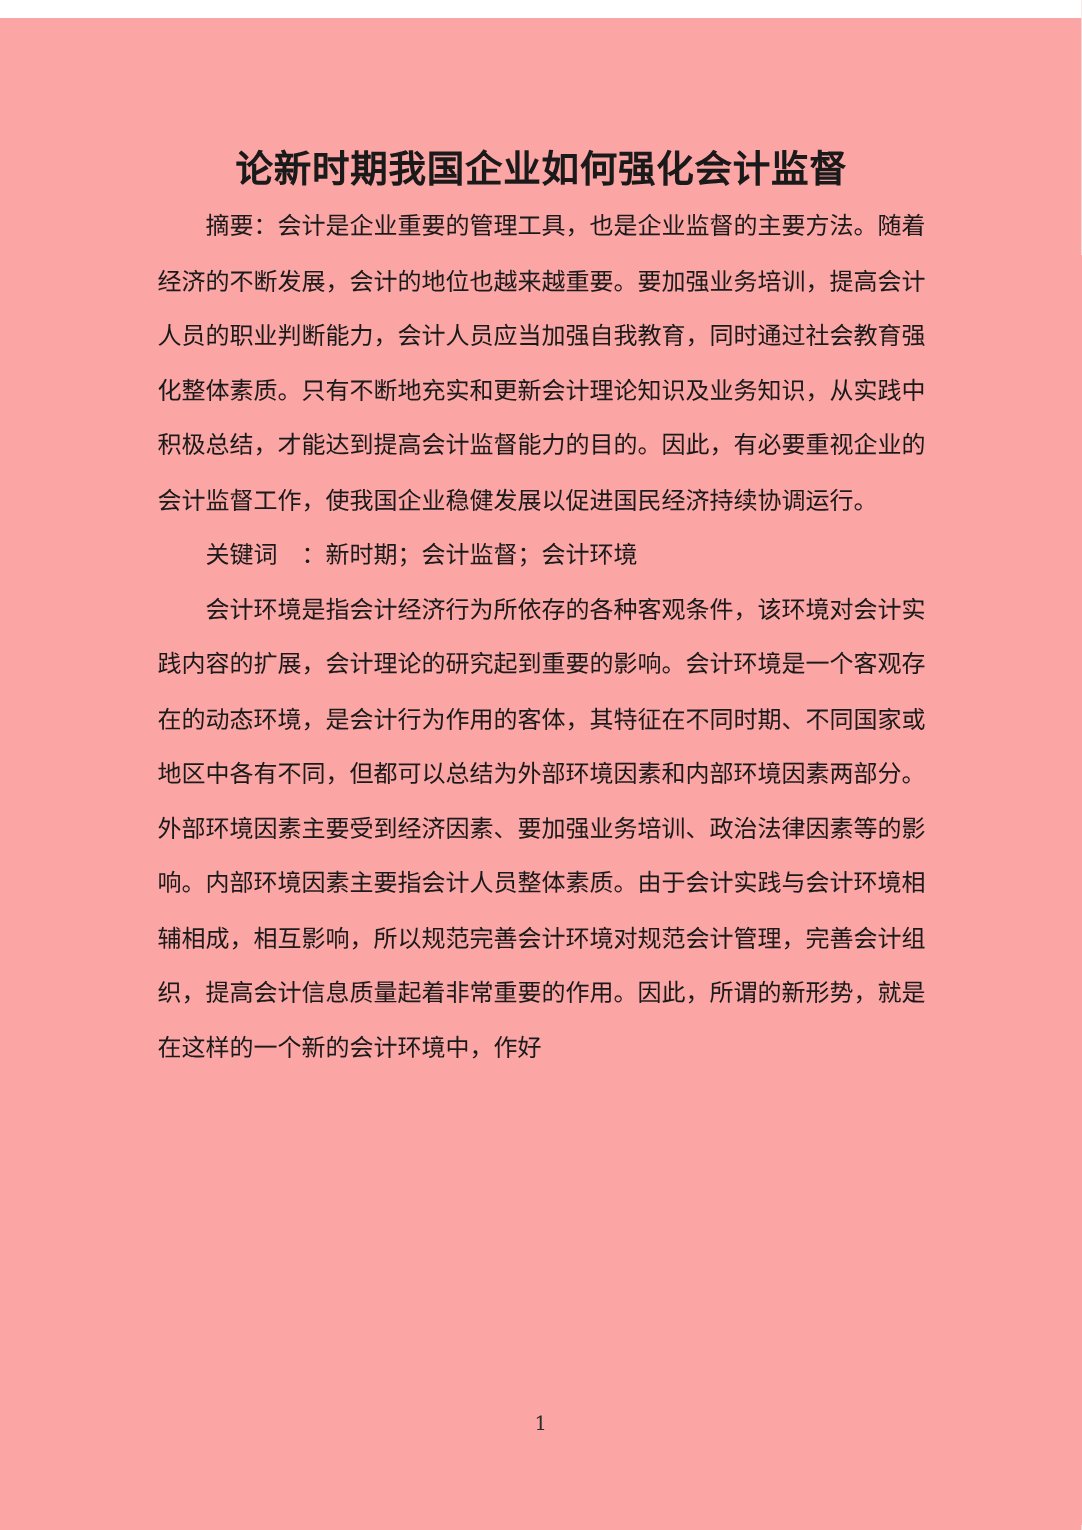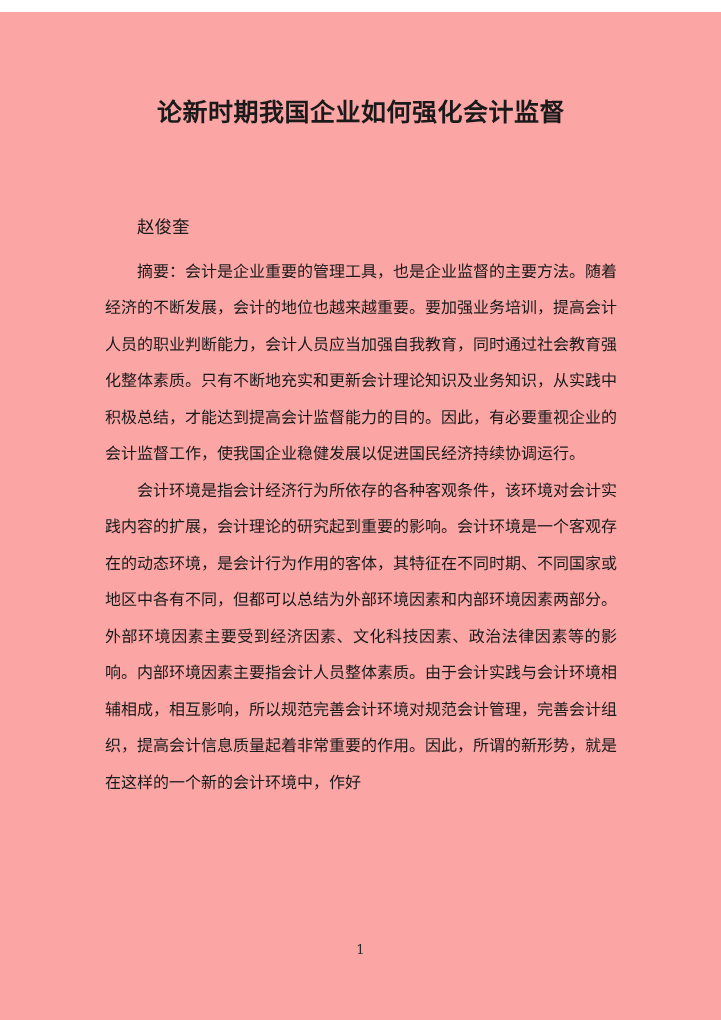--- a/index.html
+++ b/index.html
@@ -79,25 +79,25 @@
 </style>
 </head>
 <body>
 
 <div class="page">
 
   <div class="content">
 
     <h1 class="doc-title">论新时期我国企业如何强化会计监督</h1>
 
-    <p class="author">赵俊奎</p>
 
     <p class="para abstract">摘要：会计是企业重要的管理工具，也是企业监督的主要方法。随着经济的不断发展，会计的地位也越来越重要。要加强业务培训，提高会计人员的职业判断能力，会计人员应当加强自我教育，同时通过社会教育强化整体素质。只有不断地充实和更新会计理论知识及业务知识，从实践中积极总结，才能达到提高会计监督能力的目的。因此，有必要重视企业的会计监督工作，使我国企业稳健发展以促进国民经济持续协调运行。</p>
 
+    <p class="para">关键词　：新时期；会计监督；会计环境</p>
 
 
-    <p class="para">会计环境是指会计经济行为所依存的各种客观条件，该环境对会计实践内容的扩展，会计理论的研究起到重要的影响。会计环境是一个客观存在的动态环境，是会计行为作用的客体，其特征在不同时期、不同国家或地区中各有不同，但都可以总结为外部环境因素和内部环境因素两部分。外部环境因素主要受到经济因素、文化科技因素、政治法律因素等的影响。内部环境因素主要指会计人员整体素质。由于会计实践与会计环境相辅相成，相互影响，所以规范完善会计环境对规范会计管理，完善会计组织，提高会计信息质量起着非常重要的作用。因此，所谓的新形势，就是在这样的一个新的会计环境中，作好</p>
+    <p class="para">会计环境是指会计经济行为所依存的各种客观条件，该环境对会计实践内容的扩展，会计理论的研究起到重要的影响。会计环境是一个客观存在的动态环境，是会计行为作用的客体，其特征在不同时期、不同国家或地区中各有不同，但都可以总结为外部环境因素和内部环境因素两部分。外部环境因素主要受到经济因素、要加强业务培训、政治法律因素等的影响。内部环境因素主要指会计人员整体素质。由于会计实践与会计环境相辅相成，相互影响，所以规范完善会计环境对规范会计管理，完善会计组织，提高会计信息质量起着非常重要的作用。因此，所谓的新形势，就是在这样的一个新的会计环境中，作好</p>
 
   </div>
 
   <div class="page-number">1</div>
 
 </div>
 
 </body></html>

